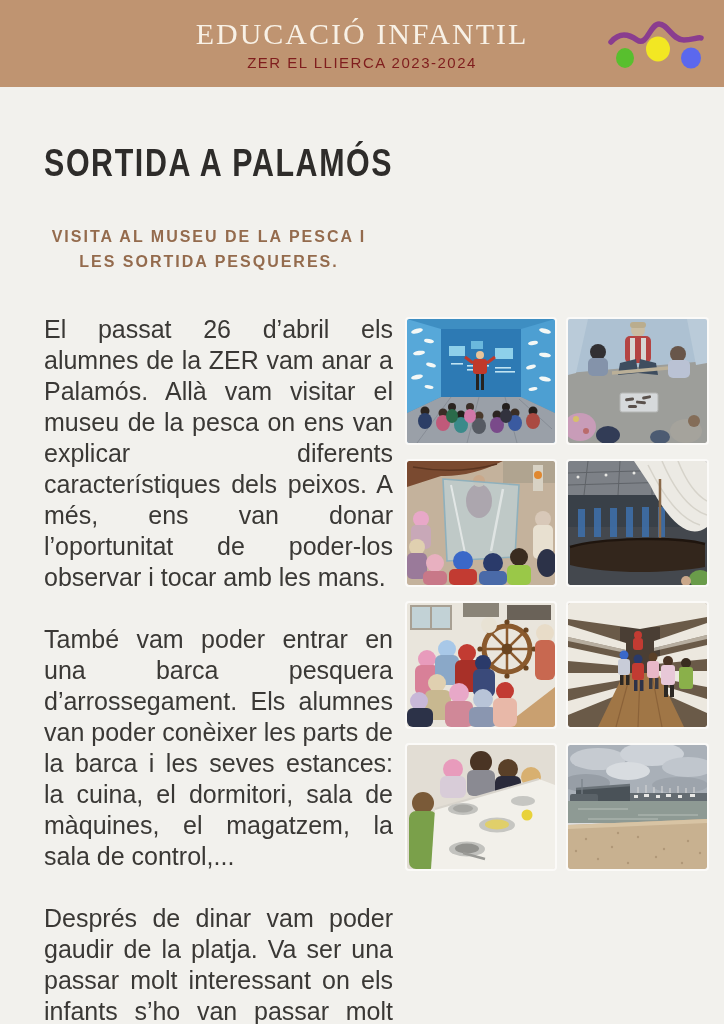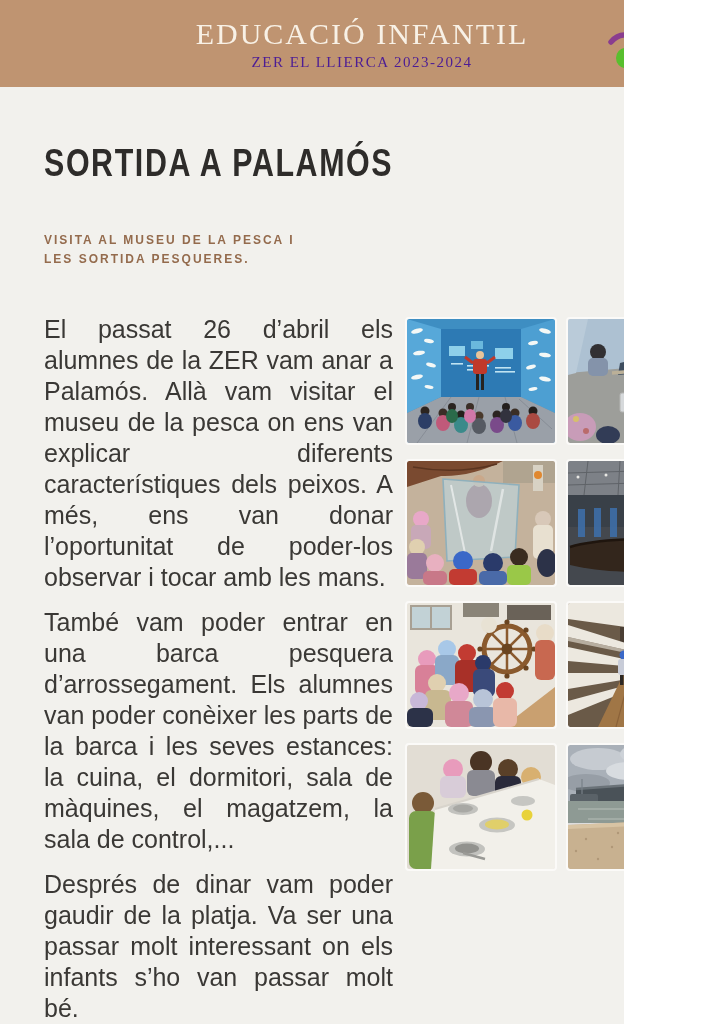--- a/index.html
+++ b/index.html
@@ -1,37 +1,37 @@
 <!DOCTYPE html>
 <html><head>
 <meta charset="utf-8">
 <style>
   * { margin:0; padding:0; box-sizing:border-box; }
   html,body { width:724px; }
   body { font-family:"Liberation Sans", sans-serif; }
-  .page { position:relative; width:624px; height:1024px; background:#f2f1ed; overflow:hidden; }
+  .page { position:relative; width:724px; height:1024px; background:#f2f1ed; overflow:hidden; }
 
   
   .header { position:relative; width:724px; height:87px; background:#bf9471;
             display:flex; flex-direction:column; align-items:center; justify-content:center; }
   .header-title { font-family:"Liberation Serif", serif; font-size:30px; letter-spacing:2px;
                   color:#f8f1e6; line-height:1.1; }
-  .header-sub { font-family:Liberation Serif, serif; font-size:15px; letter-spacing:1.5px;
-                color:#4c1d95; margin-top:4px; }
+  .header-sub { font-family:Liberation Sans, sans-serif; font-size:15px; letter-spacing:1.5px;
+                color:#7f1d1d; margin-top:4px; }
   .logo { position:absolute; right:18px; top:11px; width:100px; height:66px; }
 
   
   .art-title { position:absolute; left:44px; top:142px; color:#2e2c2a;
                font-weight:800; font-size:38px; letter-spacing:2px; white-space:nowrap;
                transform:scaleX(.8); transform-origin:0 50%; }
-  .art-subtitle { position:absolute; left:44px; top:231px; width:330px; text-align:left;
-                  color:#946b4d; font-weight:700; font-size:12px; letter-spacing:2px; line-height:1.55; }
+  .art-subtitle { position:absolute; left:44px; top:225px; width:330px; text-align:center;
+                  color:#946b4d; font-weight:700; font-size:16px; letter-spacing:2px; line-height:1.55; }
   .art-body { position:absolute; left:44px; top:314px; width:349px; }
   .art-body p { font-size:25px; line-height:31px; color:#3a3835; text-align:justify; }
-  .art-body p + p { margin-top:14px; }
+  .art-body p + p { margin-top:31px; }
 
   
   .gallery { position:absolute; left:407px; top:319px; width:300px;
              display:grid; grid-template-columns:148px 139px; column-gap:13px; row-gap:18px; }
   .gallery figure { width:100%; height:124px; border-radius:2px; overflow:hidden;
                     outline:2px solid rgba(252,251,248,.9); background:#ddd; }
   .gallery svg { display:block; width:100%; height:100%; }
 </style>
 </head>
 <body>

